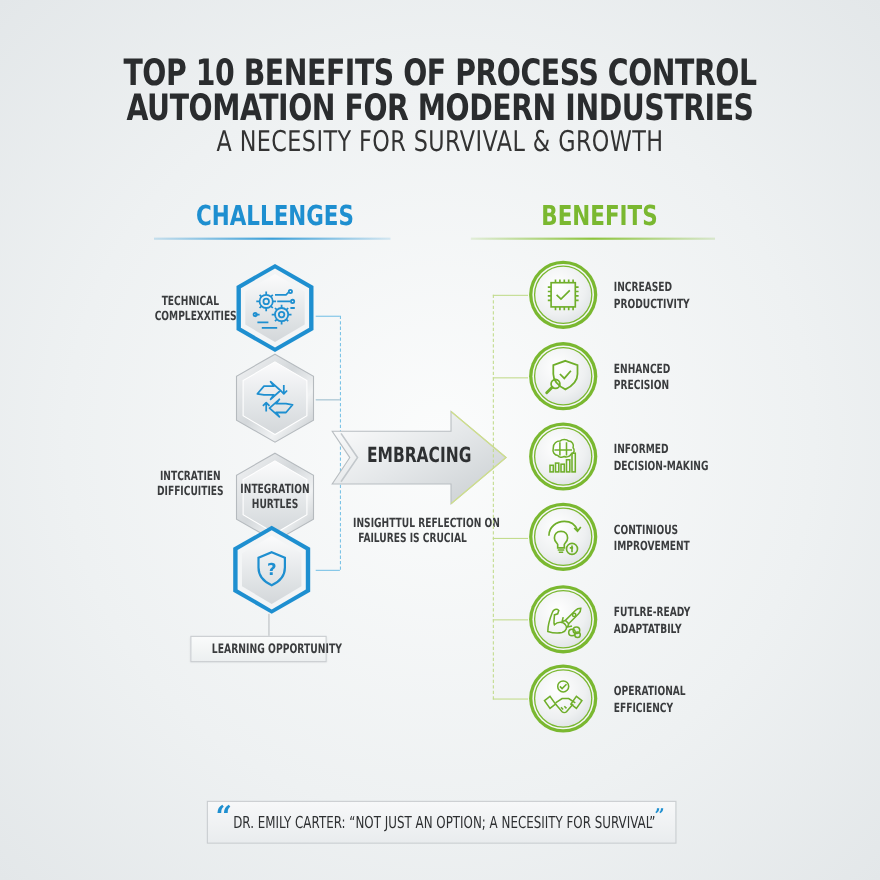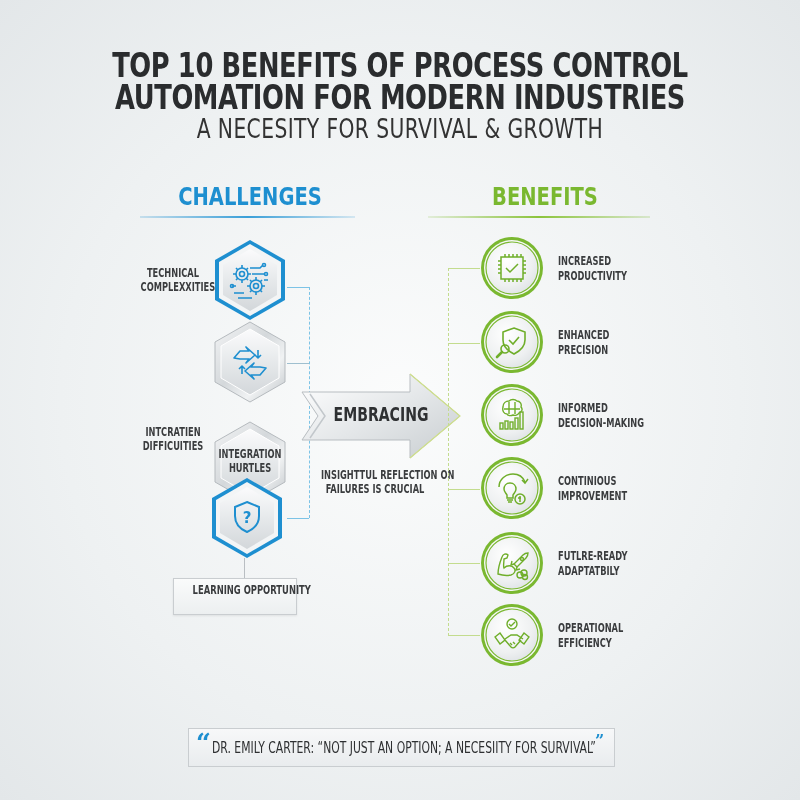--- a/index.html
+++ b/index.html
@@ -56,21 +56,21 @@
     transform: scaleX(0.74);
   }
   .reflection {
     position: absolute; left: 300px; top: 468px; width: 150px; text-align: center;
     font-family: "DejaVu Sans", sans-serif; font-weight: bold; font-size: 11.5px; line-height: 14px;
     color: #3a3c3e; transform: scaleX(0.72); white-space: nowrap;
   }
 
   
   .learn-box {
-    position: absolute; left: 173px; top: 578px; width: 124px; height: 37px;
+    position: absolute; left: 173px; top: 578px; width: 124px; height: 24px;
     border: 1px solid #c9cdd0; background: linear-gradient(#fafbfb, #eceff0);
     box-shadow: 0 1px 2px rgba(0,0,0,0.08);
   }
   .learn-text {
     position: absolute; left: 0; top: 4px; width: 124px; text-align: center;
     font-family: "DejaVu Sans", sans-serif; font-weight: bold; font-size: 12px; color: #3a3c3e;
     transform: scaleX(0.7); white-space: nowrap;
   }
 
   
@@ -176,21 +176,21 @@
     <polygon points="38,9 67,26 67,58 38,75 9,58 9,26" fill="url(#silverInner)" stroke="#ffffff" stroke-width="1"></polygon>
     <g fill="none" stroke="#1e8fd0" stroke-width="1.6" stroke-linejoin="round">
       <path d="M22 38l6-7h9l-3-4 9 8-9 8 3-4h-9z"></path>
       <path d="M54 48l-6 7h-9l3 4-9-8 9-8-3 4h9z"></path>
       <path d="M46 30v8M43 35l3 3 3-3"></path>
       <path d="M30 54v-8M27 49l3-3 3 3"></path>
     </g>
   </svg>
 </div>
 
-<div class="hex" style="left:212px; top:420px;">
+<div class="hex" style="left:212px; top:410px;">
   <svg viewBox="0 0 76 84">
     <polygon points="38,2 73,22 73,62 38,82 3,62 3,22" fill="url(#silver)" stroke="#b5babe" stroke-width="1"></polygon>
     <polygon points="38,9 67,26 67,58 38,75 9,58 9,26" fill="url(#silverInner)" stroke="#ffffff" stroke-width="1"></polygon>
   </svg>
   <div class="hex-label" style="left:-7px; top:27px; width:90px;">
     <div>INTEGRATION</div>
     <div>HURTLES</div>
   </div>
 </div>
 <div class="hex-label" style="left:128px; top:425px; width:90px;">

